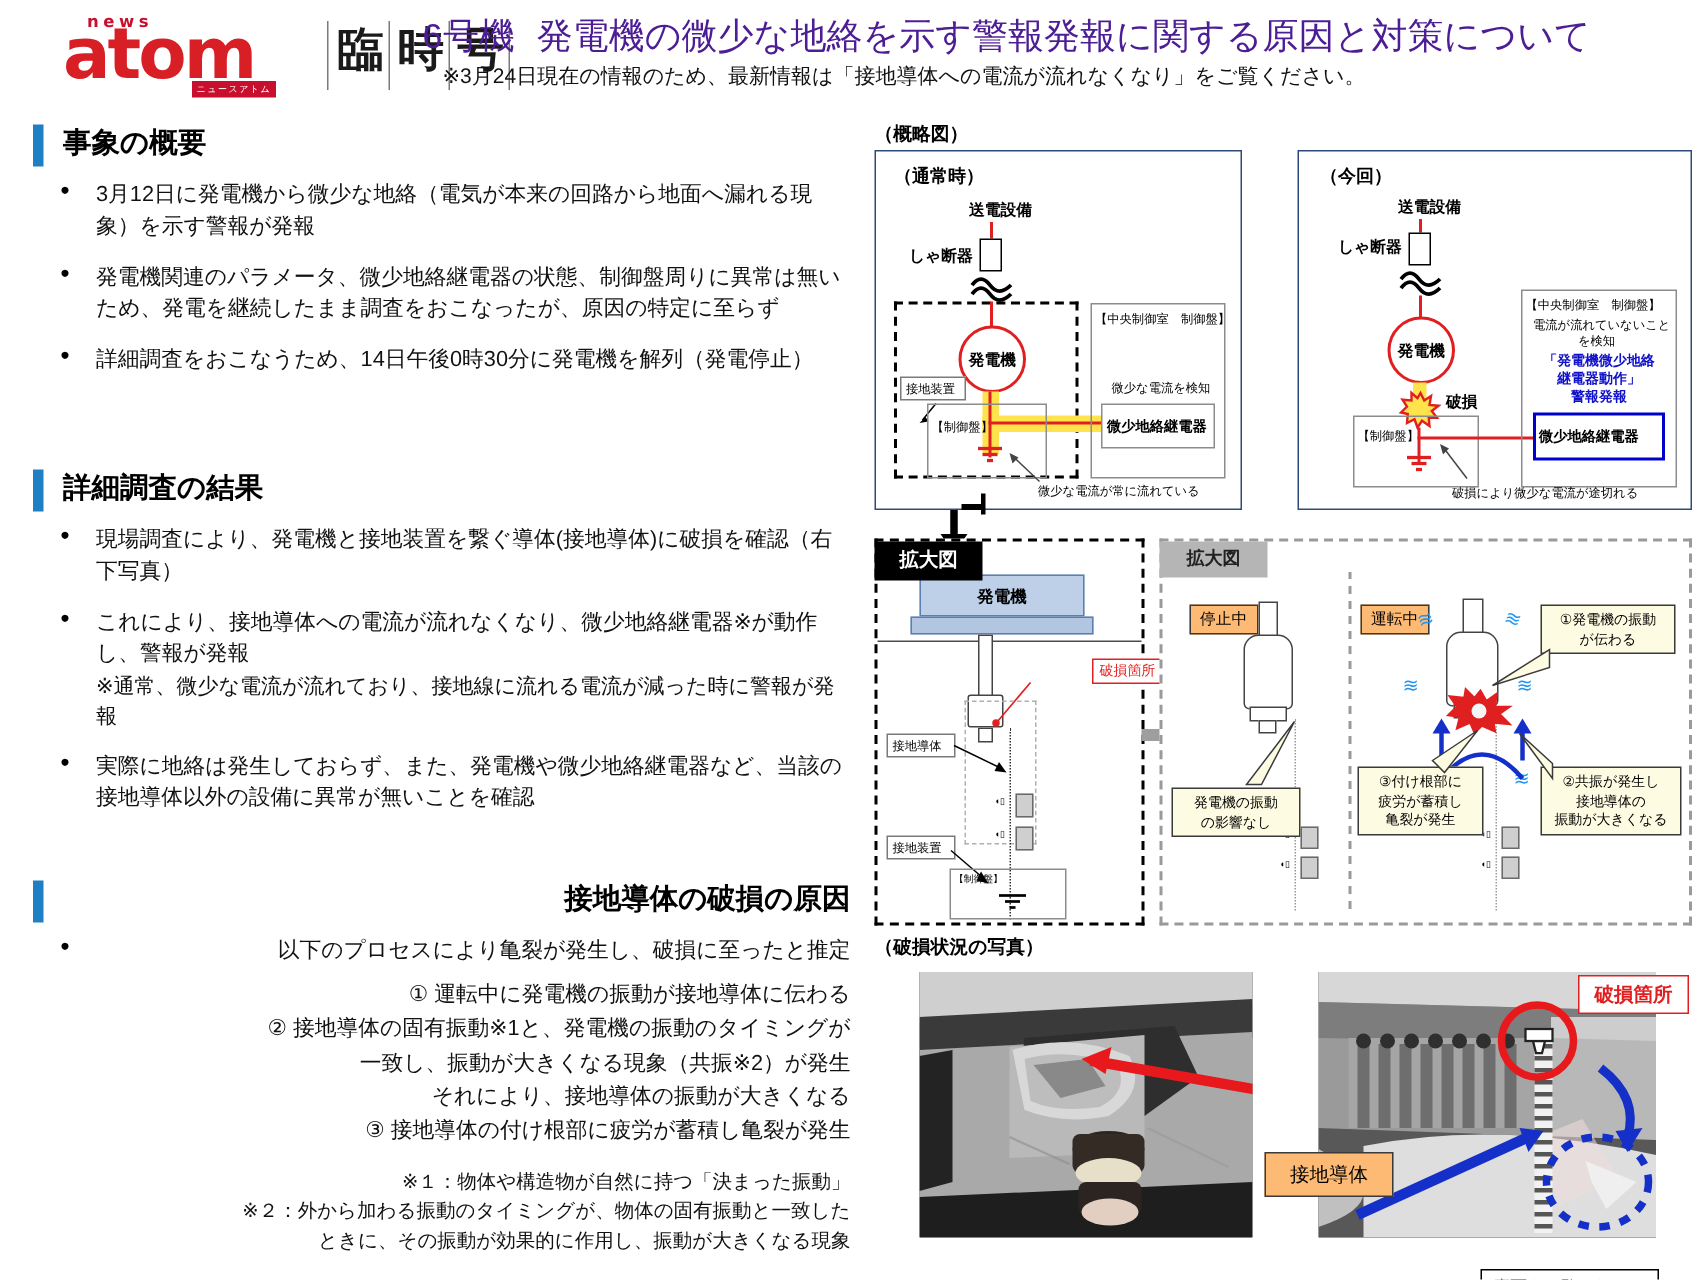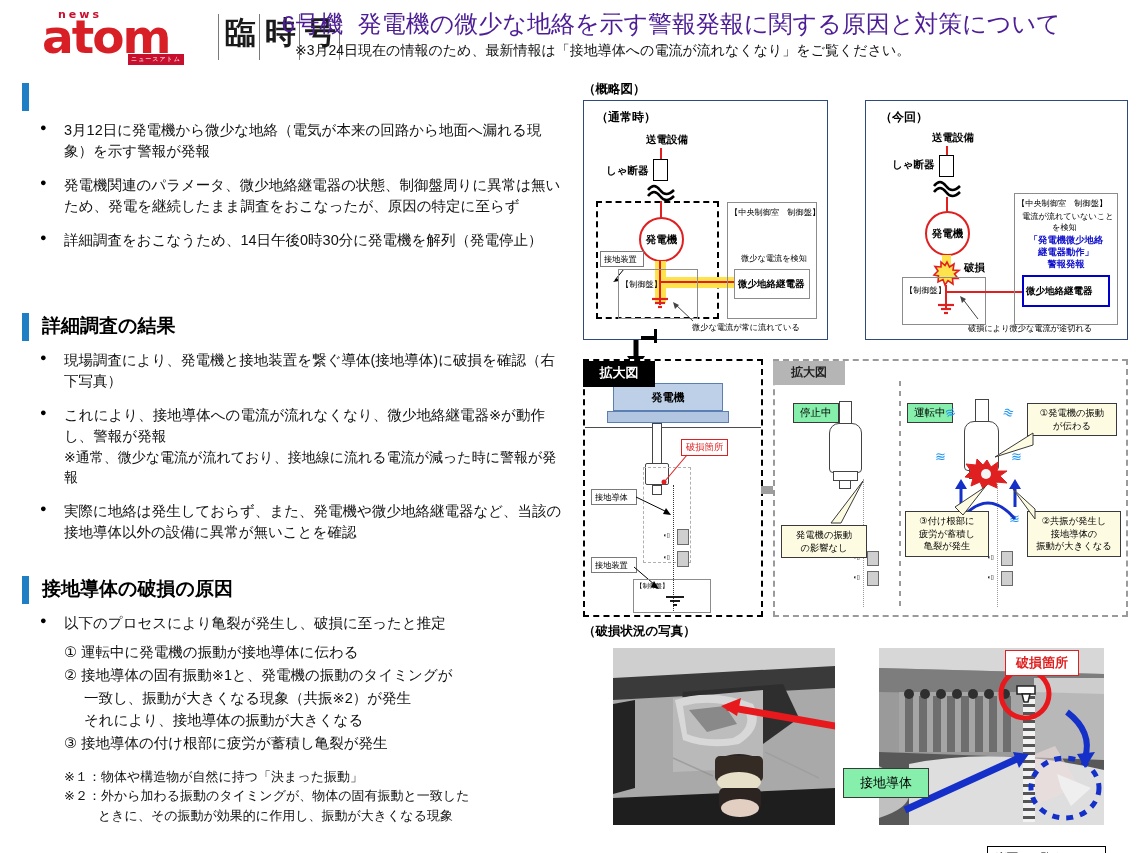--- a/index.html
+++ b/index.html
@@ -119,28 +119,29 @@
     display: flex; align-items: center; justify-content: center;
     font-size: 11px; font-weight: bold; color: #000;
   }
   .gen-base { position: absolute; background: #b2c6e2; border: 1px solid #5b7fb0; }
   .callout-yellow {
     position: absolute; background: #fdfbe2; border: 1px solid #3a3a3a;
     font-size: 9.3px; line-height: 1.35; color: #000;
     text-align: center; padding: 3px 4px;
   }
   .tag-white {
-    position: absolute; background: #86efac; border: 1px solid #3a3a3a;
+    position: absolute; background: #fdba74; border: 1px solid #3a3a3a;
     font-size: 10.5px; color: #000; text-align: center; padding: 2px 6px;
     white-space: nowrap;
   }
   .tag-red {
     position: absolute; background: #fff; border: 1.3px solid #e02020;
     font-size: 9.3px; color: #e02020; text-align: center; padding: 1px 4px;
     white-space: nowrap;
+    margin-left: 47px;
   }
   .rod-body { position: absolute; border: 1.3px solid #444; background: #fff; }
   .dot-rod { position: absolute; border-left: 1.6px dotted #333; }
   .clamp { position: absolute; background: #cfcfcf; border: 1px solid #6a6a6a; }
   .photo { position: absolute; overflow: hidden; }
   .note-box-bottom {
     position: absolute; border: 1.3px solid #000; background: #fff;
     font-size: 11px; padding: 3px 8px; white-space: nowrap; color:#000;
   }
   svg { position: absolute; overflow: visible; }
@@ -165,20 +166,21 @@
     </div>
     <div class="title-main">6号機 発電機の微少な地絡を示す警報発報に関する原因と対策について</div>
     <div class="title-sub">※3月24日現在の情報のため、最新情報は「接地導体への電流が流れなくなり」をご覧ください。</div>
   </div>
 
   <div id="left-col">
 
     <div class="sec" style="top:10px; width:545px;">
       <div class="sec-head">
         <div class="sec-bar"></div>
+        <div class="sec-title">事象の概要</div>
       </div>
       <ul class="bullets">
         <li>3月12日に発電機から微少な地絡（電気が本来の回路から地面へ漏れる現象）を示す警報が発報</li>
         <li>発電機関連のパラメータ、微少地絡継電器の状態、制御盤周りに異常は無いため、発電を継続したまま調査をおこなったが、原因の特定に至らず</li>
         <li>詳細調査をおこなうため、14日午後0時30分に発電機を解列（発電停止）</li>
       </ul>
     </div>
 
     <div class="sec" style="top:240px; width:545px;">
       <div class="sec-head">
@@ -188,21 +190,21 @@
       <ul class="bullets">
         <li>現場調査により、発電機と接地装置を繋ぐ導体(接地導体)に破損を確認（右下写真）</li>
         <li>
           <span>これにより、接地導体への電流が流れなくなり、微少地絡継電器※が動作し、警報が発報</span>
           <div class="note-line">※通常、微少な電流が流れており、接地線に流れる電流が減った時に警報が発報</div>
         </li>
         <li>実際に地絡は発生しておらず、また、発電機や微少地絡継電器など、当該の接地導体以外の設備に異常が無いことを確認</li>
       </ul>
     </div>
 
-    <div class="sec" style="top:503px; width:545px;">
+    <div class="sec" style="top:514px; width:545px;text-align:right;">
       <div class="sec-head">
         <div class="sec-bar"></div>
         <div class="sec-title">接地導体の破損の原因</div>
       </div>
       <ul class="bullets">
         <li style="margin-bottom:8px;">以下のプロセスにより亀裂が発生し、破損に至ったと推定</li>
       </ul>
       <div class="sub-item">① 運転中に発電機の振動が接地導体に伝わる</div>
       <div class="sub-item">② 接地導体の固有振動※1と、発電機の振動のタイミングが</div>
       <div class="sub-cont">一致し、振動が大きくなる現象（共振※2）が発生</div>

